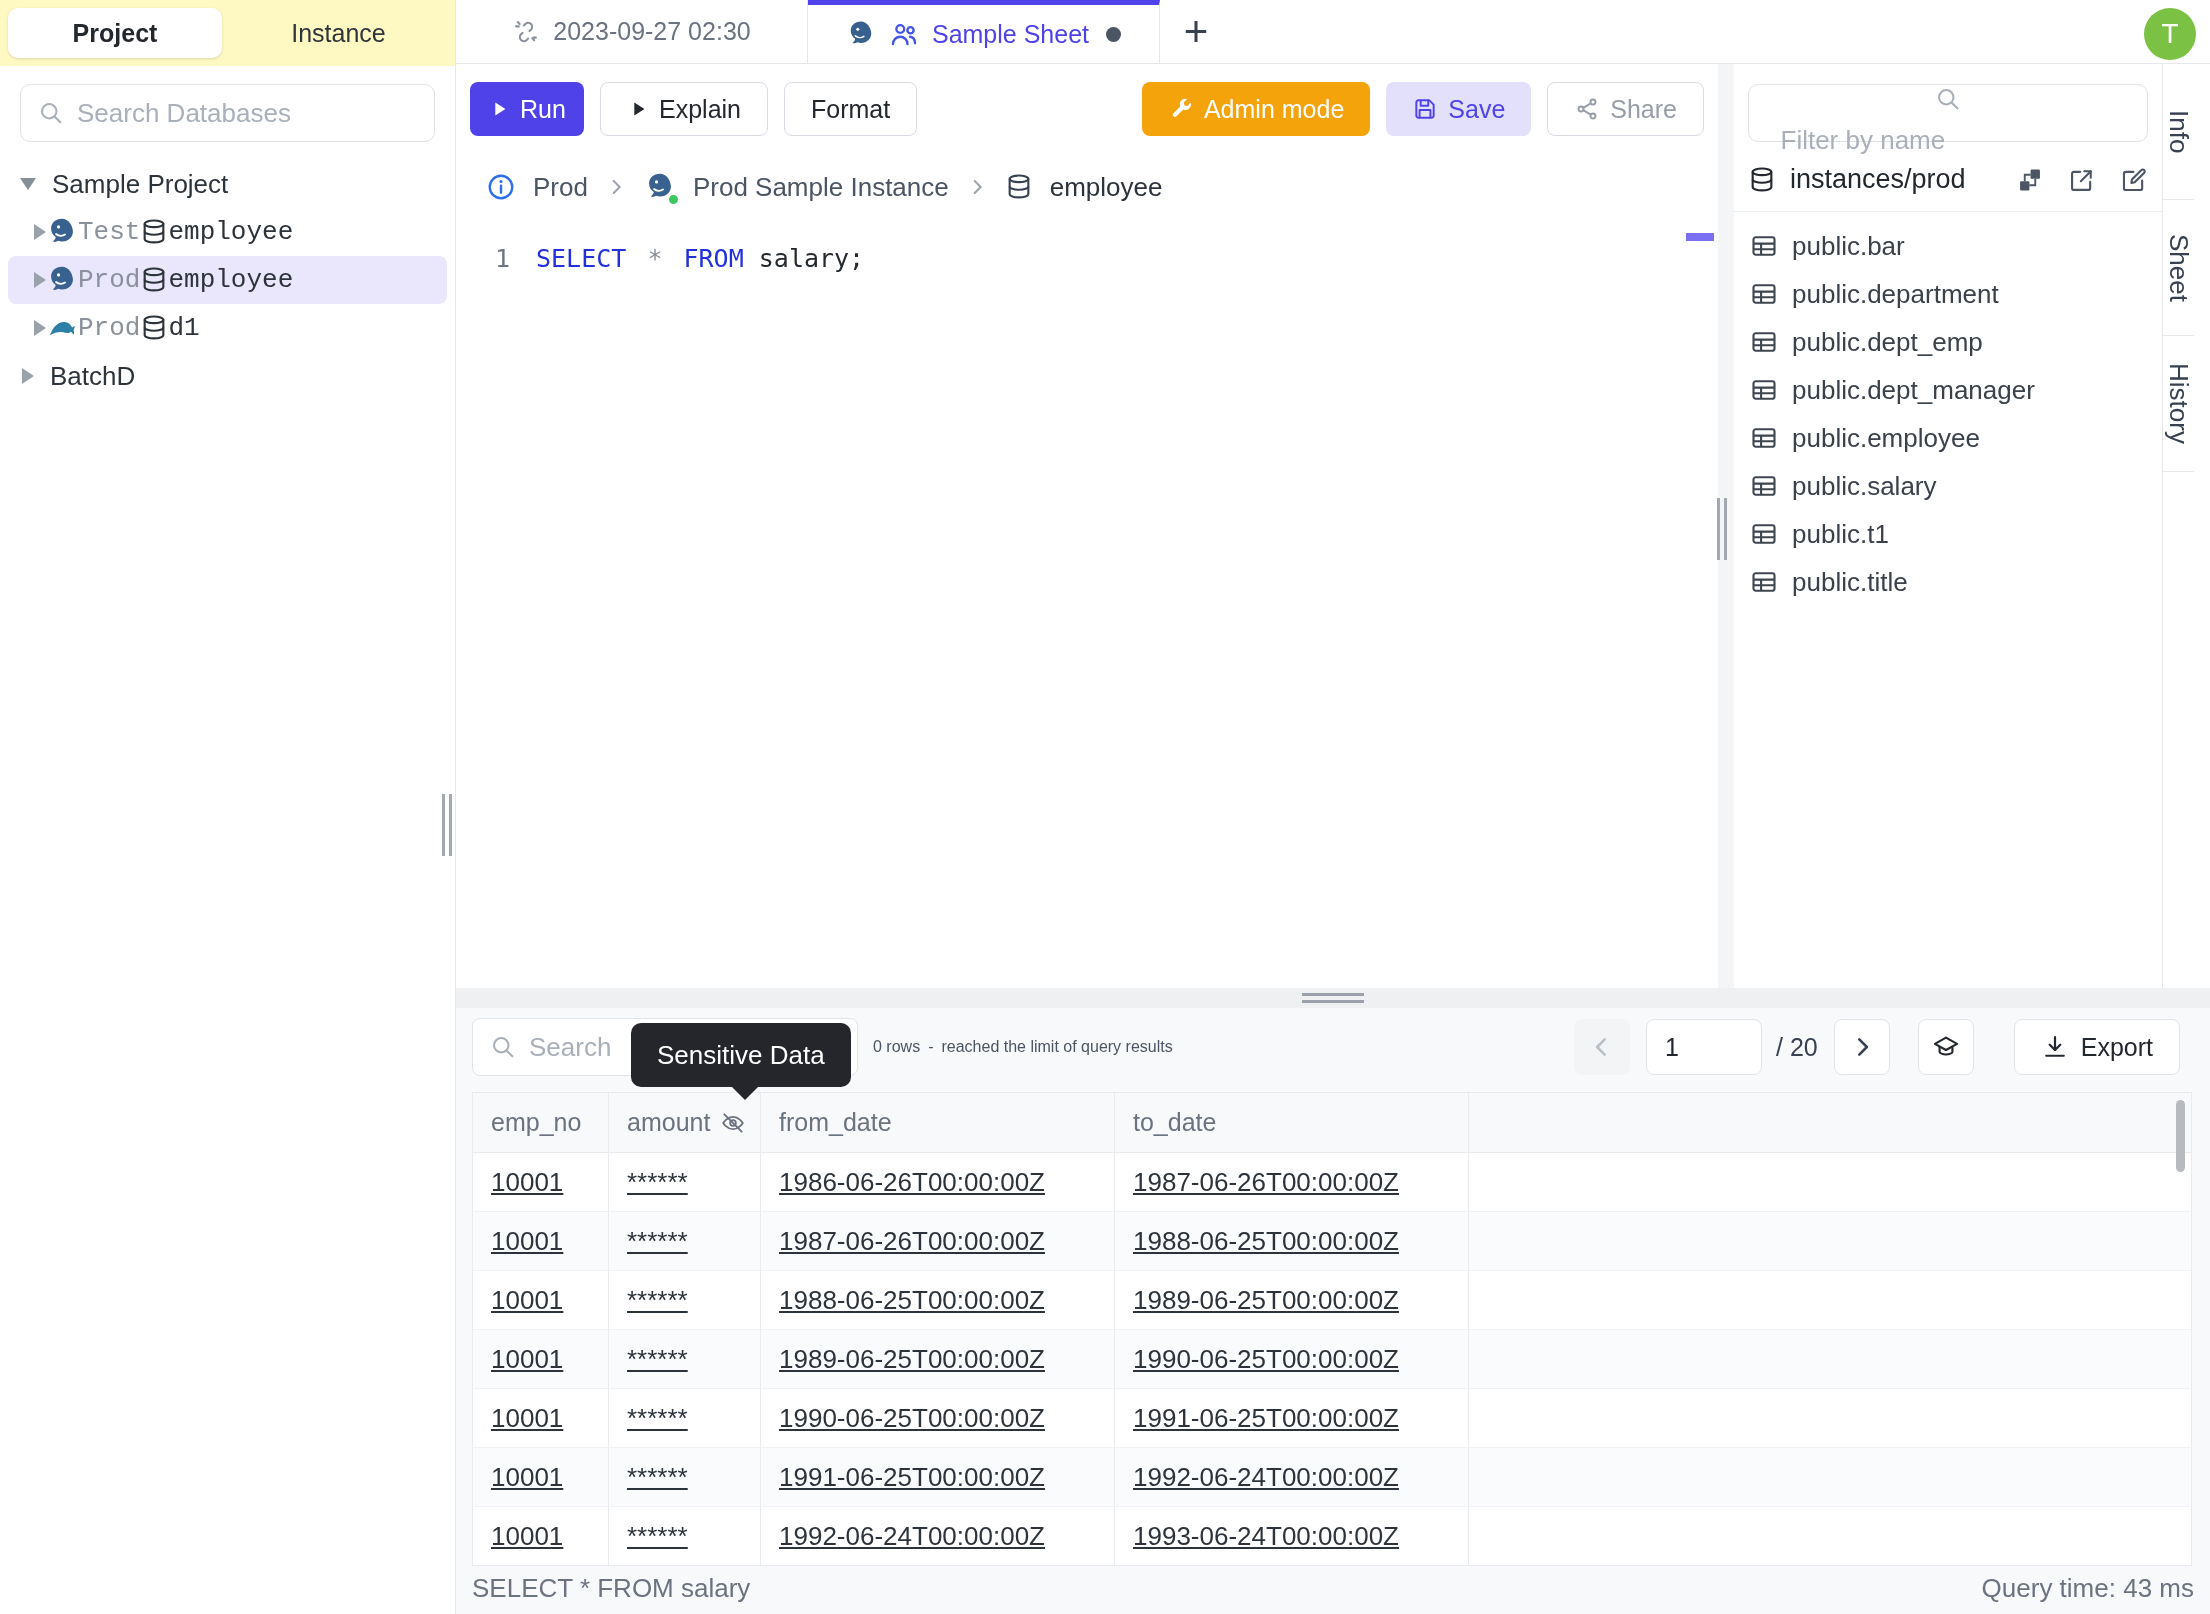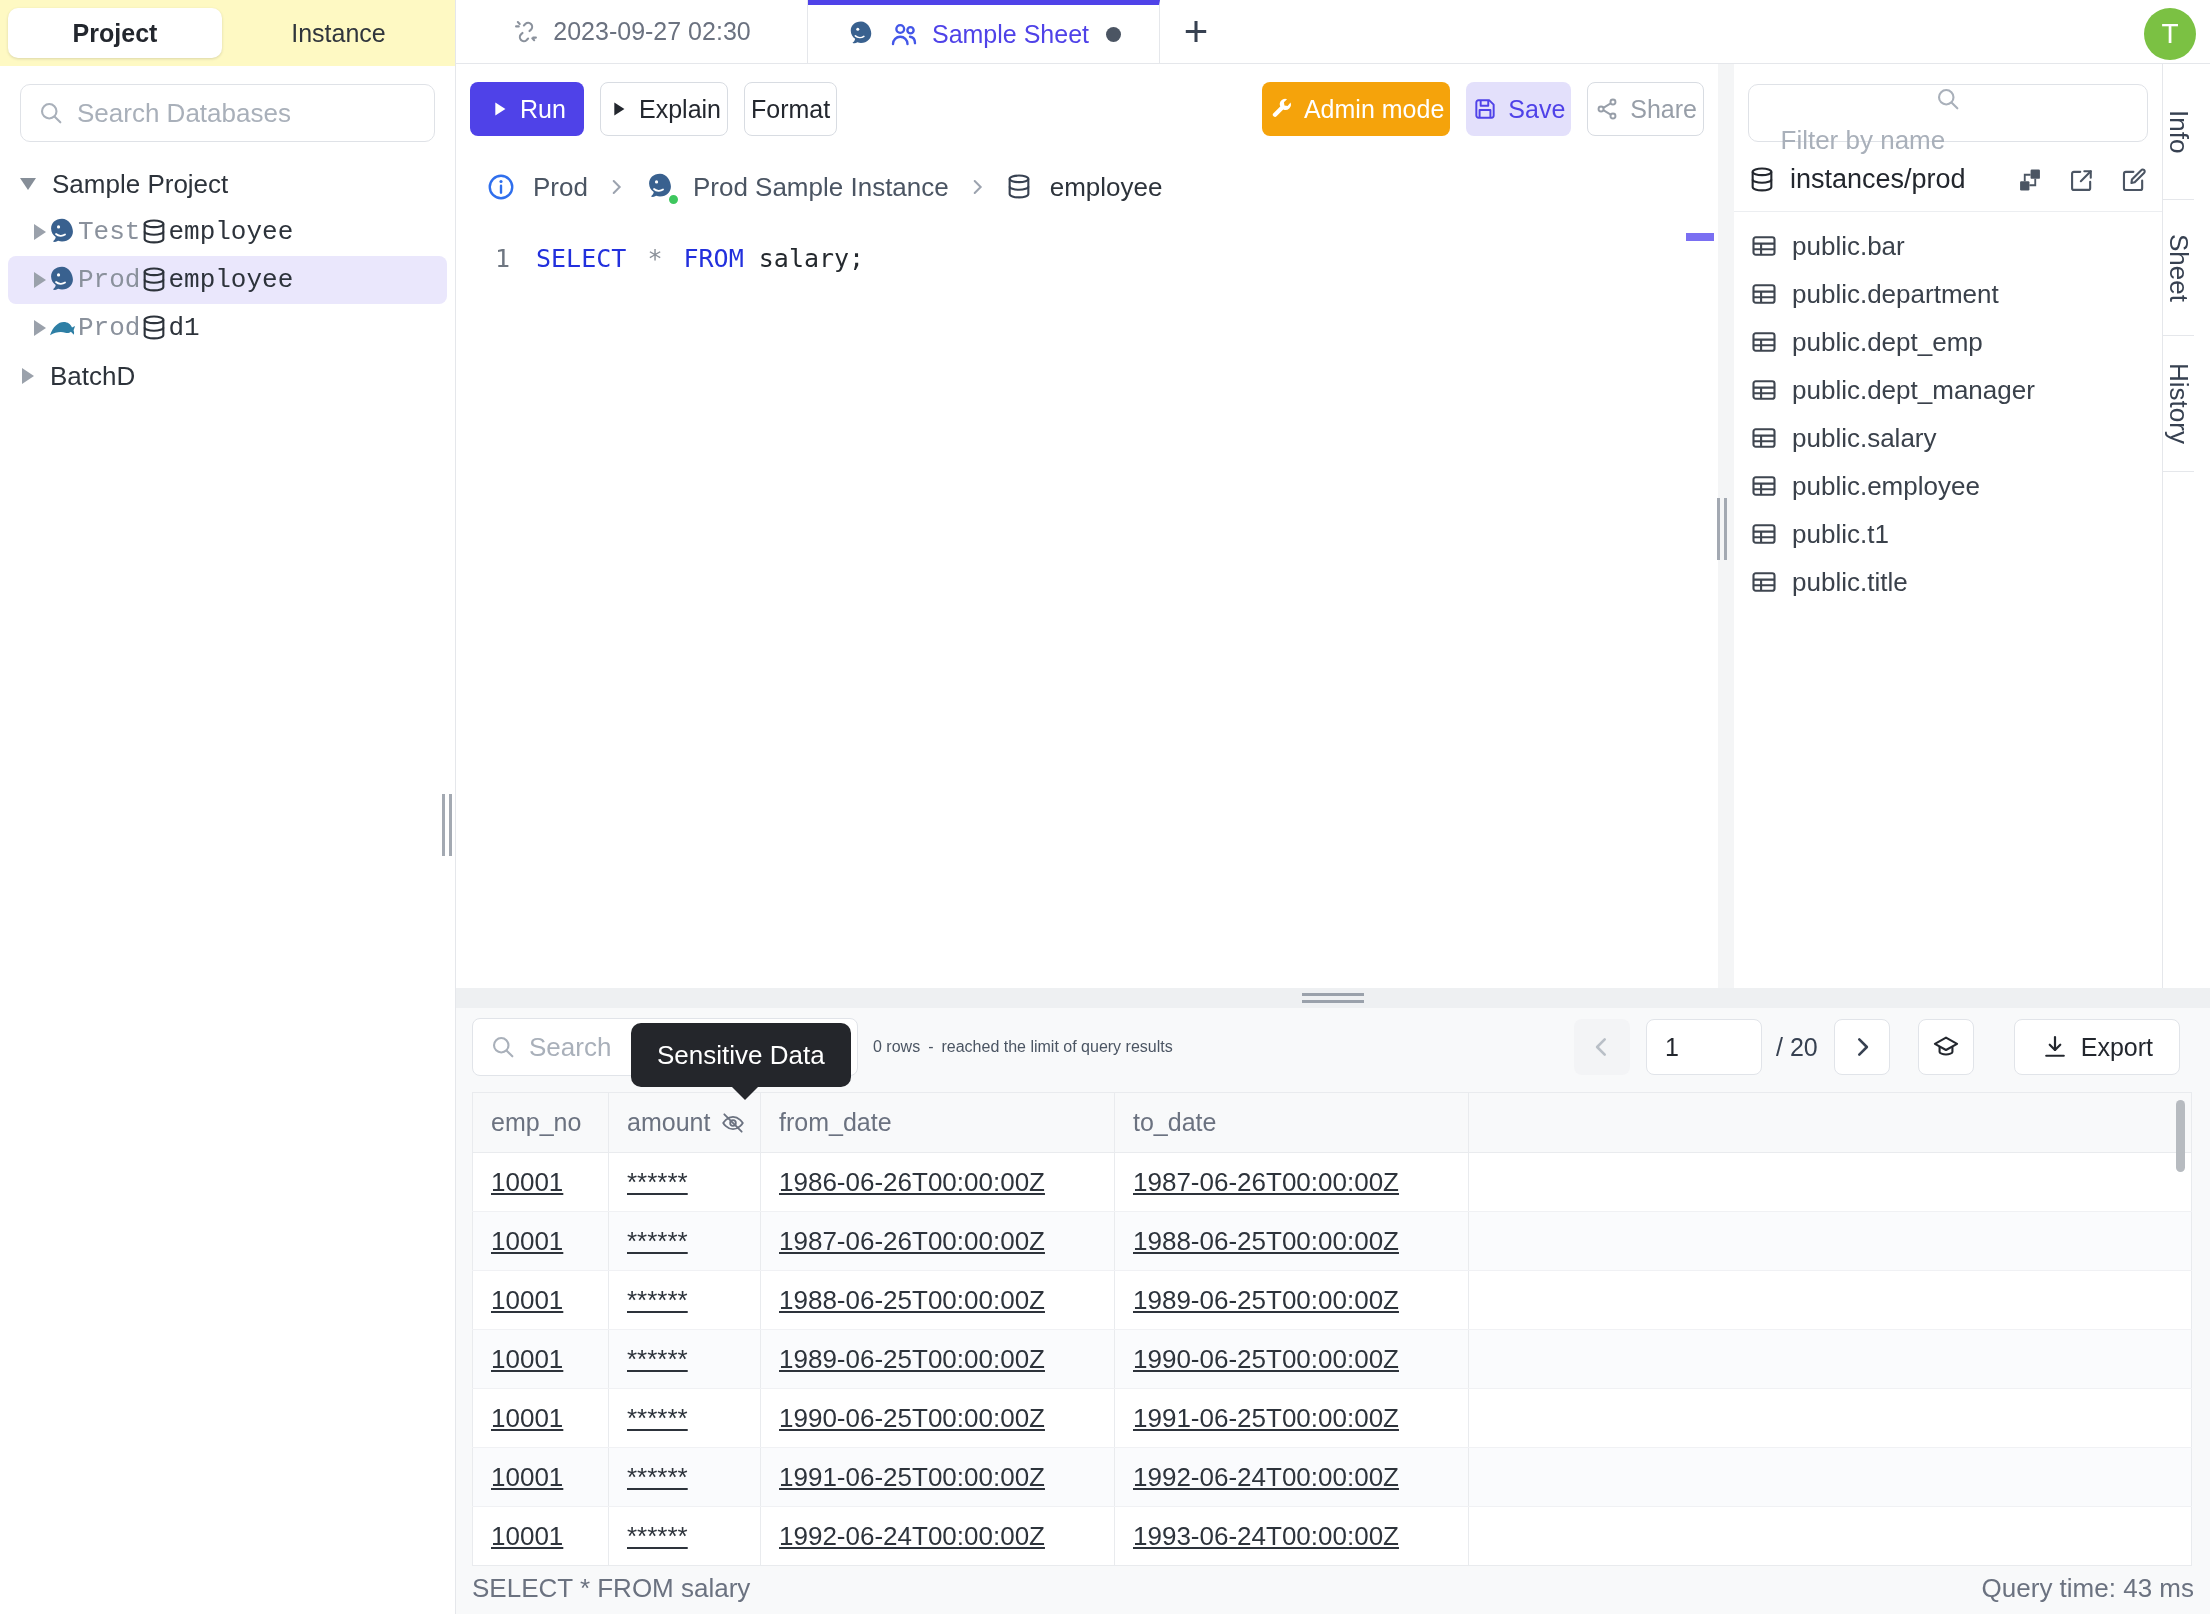--- a/index.html
+++ b/index.html
@@ -42,21 +42,21 @@
   
   .tabbar{position:absolute;left:456px;top:0;right:0;height:64px;background:#fff;border-bottom:1px solid #e5e7eb;display:flex;}
   .tab{width:352px;display:flex;align-items:center;justify-content:center;gap:13px;border-right:1px solid #e5e7eb;font-size:25px;color:#6b7280;cursor:pointer;}
   .tab.active{color:#4f42e8;border-top:5px solid #4f42e8;background:#fff;}
   .unsaved-dot{width:15px;height:15px;border-radius:50%;background:#4b5563;margin-left:4px;}
   .plus-tab{width:72px;display:flex;align-items:center;justify-content:center;font-size:42px;font-weight:300;color:#374151;cursor:pointer;}
   .avatar{position:absolute;right:14px;top:8px;width:52px;height:52px;border-radius:50%;background:#7bc143;color:#fff;display:flex;align-items:center;justify-content:center;font-size:28px;font-weight:500;cursor:pointer;}
 
   
   .toolbar{position:absolute;left:456px;top:64px;width:1262px;height:90px;display:flex;align-items:center;gap:16px;padding:0 14px;background:#fff;}
-  .btn{height:54px;border-radius:8px;display:flex;align-items:center;justify-content:center;gap:10px;font-size:25px;padding:0 6px;background:#fff;border:1px solid #d8dce2;color:#23272e;cursor:pointer;font-family:inherit;}
+  .btn{height:54px;border-radius:8px;display:flex;align-items:center;justify-content:center;gap:10px;font-size:25px;padding:0 26px;background:#fff;border:1px solid #d8dce2;color:#23272e;cursor:pointer;font-family:inherit;}
   .btn-run{background:#4f42e8;border:none;color:#fff;width:114px;padding:0;}
   .btn-admin{background:#f5a30b;border:none;color:#fff;margin-left:auto;}
   .btn-save{background:#e3e0fb;border:none;color:#4f42e8;}
   .btn-share{color:#979ea8;}
 
   
   .breadcrumb{position:absolute;left:456px;top:158px;height:58px;display:flex;align-items:center;gap:17px;padding-left:30px;font-size:26px;color:#4b5563;background:#fff;}
   .bc-dark{color:#2d333b;}
   .pg-wrap{position:relative;}
   .pg-wrap .status-dot{position:absolute;right:-4px;bottom:-3px;width:13px;height:13px;border-radius:50%;background:#3ec75e;border:2px solid #fff;}
@@ -384,28 +384,28 @@
           <rect x="3" y="4.5" width="18" height="15" rx="2"></rect>
           <path d="M3 10h18M3 14.8h18M9.5 10v9.5"></path>
         </svg>
         <span>public.dept_manager</span>
       </div>
       <div class="table-item">
         <svg class="ic28" viewBox="0 0 24 24" fill="none" stroke="currentColor" stroke-width="1.8">
           <rect x="3" y="4.5" width="18" height="15" rx="2"></rect>
           <path d="M3 10h18M3 14.8h18M9.5 10v9.5"></path>
         </svg>
+        <span>public.employee</span>
+      </div>
+      <div class="table-item">
+        <svg class="ic28" viewBox="0 0 24 24" fill="none" stroke="currentColor" stroke-width="1.8">
+          <rect x="3" y="4.5" width="18" height="15" rx="2"></rect>
+          <path d="M3 10h18M3 14.8h18M9.5 10v9.5"></path>
+        </svg>
         <span>public.salary</span>
-      </div>
-      <div class="table-item">
-        <svg class="ic28" viewBox="0 0 24 24" fill="none" stroke="currentColor" stroke-width="1.8">
-          <rect x="3" y="4.5" width="18" height="15" rx="2"></rect>
-          <path d="M3 10h18M3 14.8h18M9.5 10v9.5"></path>
-        </svg>
-        <span>public.employee</span>
       </div>
       <div class="table-item">
         <svg class="ic28" viewBox="0 0 24 24" fill="none" stroke="currentColor" stroke-width="1.8">
           <rect x="3" y="4.5" width="18" height="15" rx="2"></rect>
           <path d="M3 10h18M3 14.8h18M9.5 10v9.5"></path>
         </svg>
         <span>public.t1</span>
       </div>
       <div class="table-item">
         <svg class="ic28" viewBox="0 0 24 24" fill="none" stroke="currentColor" stroke-width="1.8">

